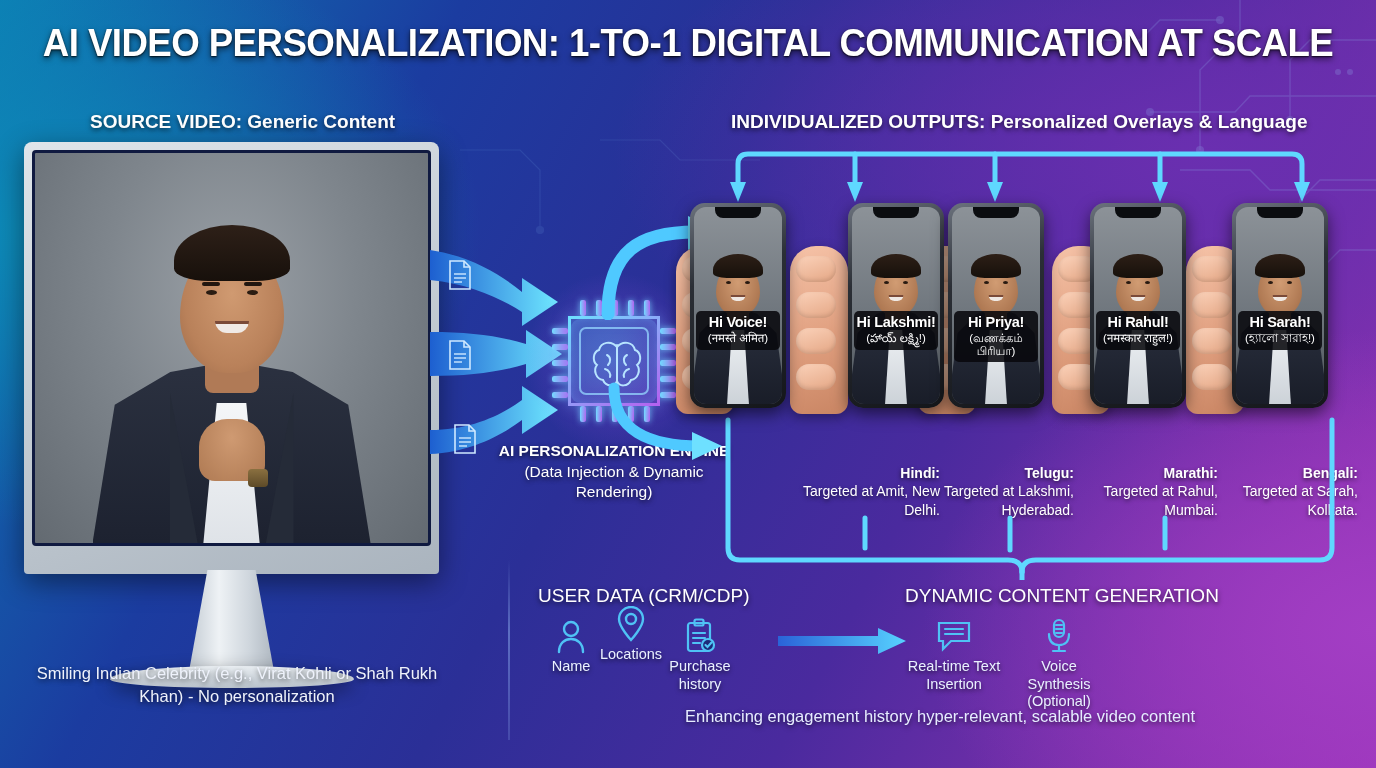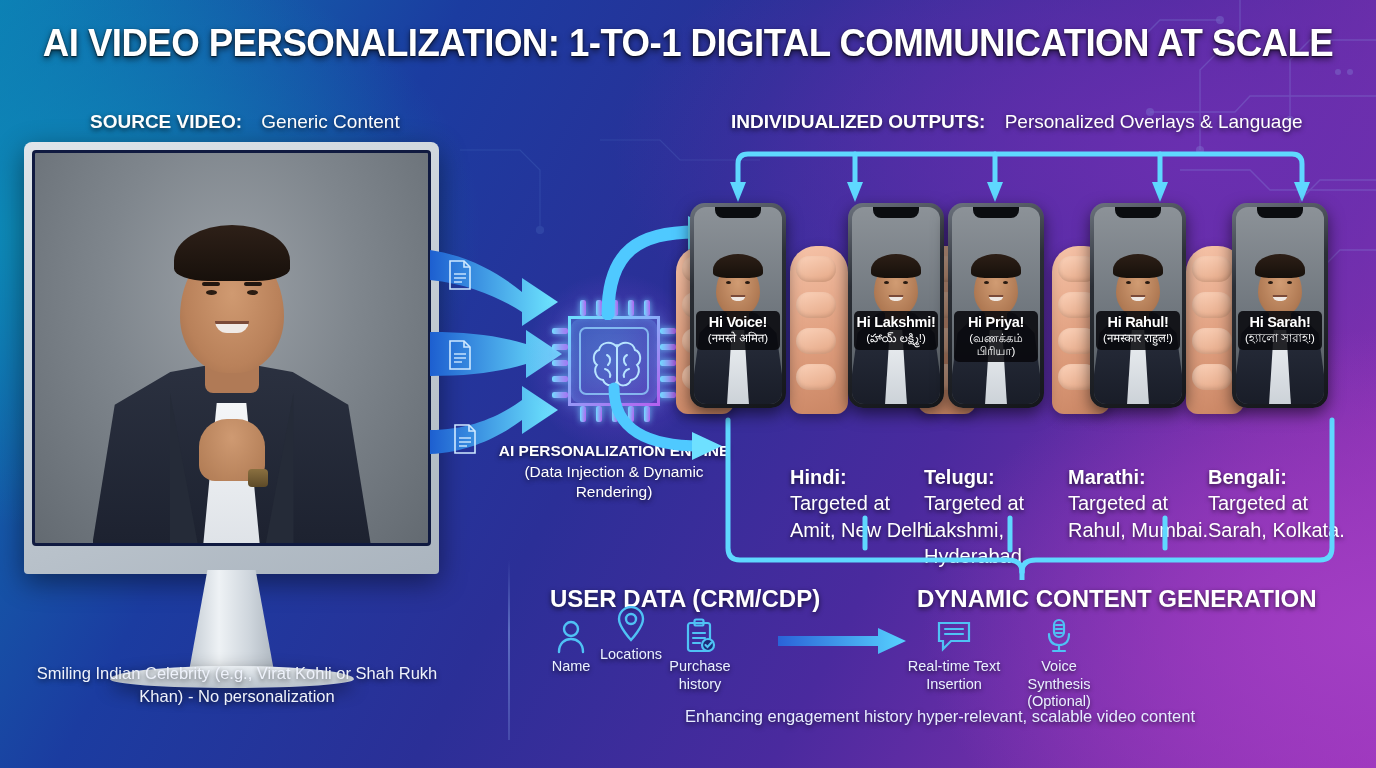--- a/index.html
+++ b/index.html
@@ -28,21 +28,21 @@
     text-shadow: 0 3px 7px rgba(0,0,0,.60), 0 1px 2px rgba(0,0,0,.8);
     font-stretch: condensed; transform: scaleX(.965); transform-origin: center;
   }
   
   .sec-head {
     position: absolute; color: #fff; font-size: 19px;
     text-shadow: 0 2px 5px rgba(0,0,0,.65);
     white-space: nowrap;
   }
   .sec-head b { font-weight: bold; }
-  .sec-head span { font-weight: normal; margin-left: 14px; }
+  .sec-head span { font-weight: bold; }
   #head-source { top: 111px; left: 90px; }
   #head-outputs { top: 111px; left: 731px; }
 
   
   #monitor { position: absolute; left: 24px; top: 142px; width: 415px; height: 500px; }
   .mon-body {
     position: absolute; left: 0; top: 0; width: 415px; height: 432px;
     background: linear-gradient(160deg,#dfe5ea 0%,#c6ced6 45%,#aab4be 100%);
     border-radius: 8px 8px 4px 4px;
     box-shadow: 0 8px 28px rgba(0,0,0,.45);
@@ -165,27 +165,27 @@
     text-shadow: 0 1px 2px rgba(0,0,0,.9); letter-spacing:-.3px; }
   .ov-loc { font-size: 11.5px; line-height:1.12; margin-top:1px; }
   .hand {
     position:absolute; top: 246px; width: 58px; height: 168px; border-radius: 26px 26px 12px 12px;
     background: linear-gradient(160deg,#f6c3a8 0%,#e09f7f 55%,#c98563 100%);
     box-shadow: 0 4px 12px rgba(0,0,0,.35); z-index:1;
   }
   .finger { position:absolute; left: 6px; width: 40px; height: 26px; border-radius: 18px;
     background: linear-gradient(160deg,#fbd2ba 0%,#e4a684 100%); box-shadow: inset 0 -2px 4px rgba(0,0,0,.12); }
   
-  .lang { position:absolute; top: 464px; width: 150px; text-align:left; color:#fff;
-    font-size: 20px; line-height: 1.32; text-shadow: 0 2px 4px rgba(0,0,0,.65); }
+  .lang { position:absolute; top: 464px; width: 150px; text-align:right; color:#fff;
+    font-size: 14px; line-height: 1.32; text-shadow: 0 2px 4px rgba(0,0,0,.65); }
   .lang b { font-weight: bold; }
 
   
-  .grp-title { position:absolute; color:#fff; font-weight:bold; font-size:24px;
-    text-shadow: 0 2px 5px rgba(0,0,0,.65); white-space:nowrap;margin-left:12px; }
+  .grp-title { position:absolute; color:#fff; font-weight:normal; font-size:19px;
+    text-shadow: 0 2px 5px rgba(0,0,0,.65); white-space:nowrap; }
   #ud-title { left: 538px; top: 585px; }
   #dc-title { left: 905px; top: 585px; }
   .ic-item { position:absolute; text-align:center; color:#eaf1ff; font-size:14.5px; line-height:1.22;
     text-shadow: 0 2px 4px rgba(0,0,0,.6); width: 96px; }
   .ic-item .glyph { display:block; height: 36px; margin-bottom: 4px; }
   .divider { position:absolute; left: 508px; top: 560px; width: 2px; height: 180px;
     background: linear-gradient(180deg, rgba(150,190,255,0) 0%, rgba(160,200,255,.42) 40%, rgba(160,200,255,.18) 100%); }
   .footer-note { position:absolute; left: 520px; top: 707px; width: 840px; text-align:center;
     color:#e6ecff; font-size:16.5px; text-shadow: 0 2px 5px rgba(0,0,0,.6); }
 </style>

